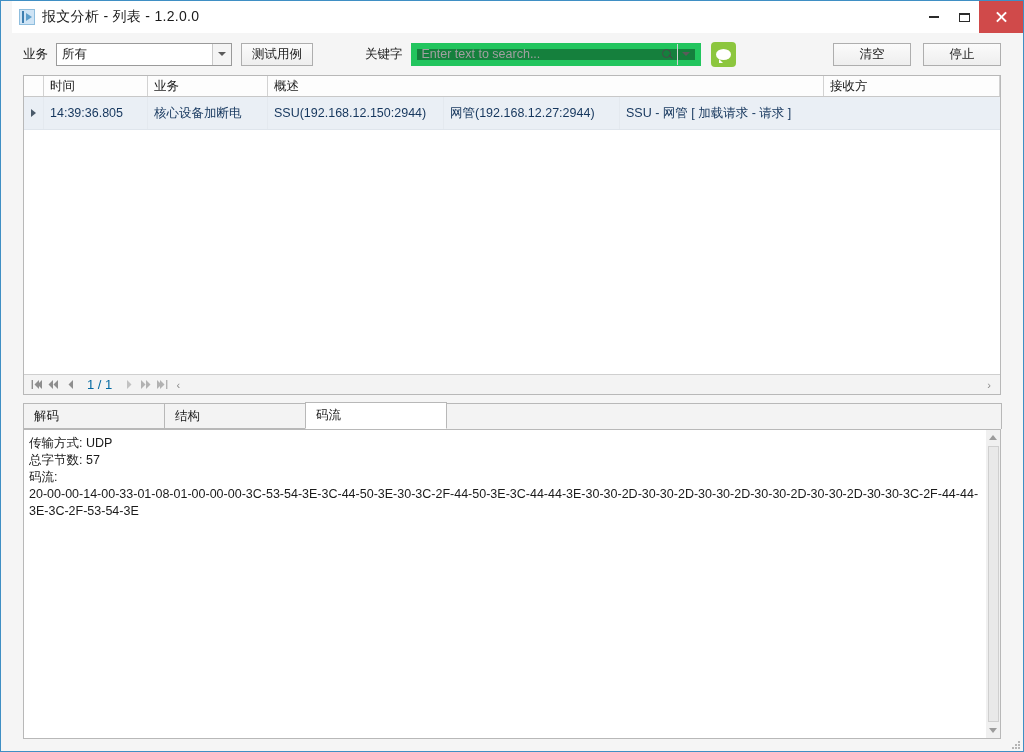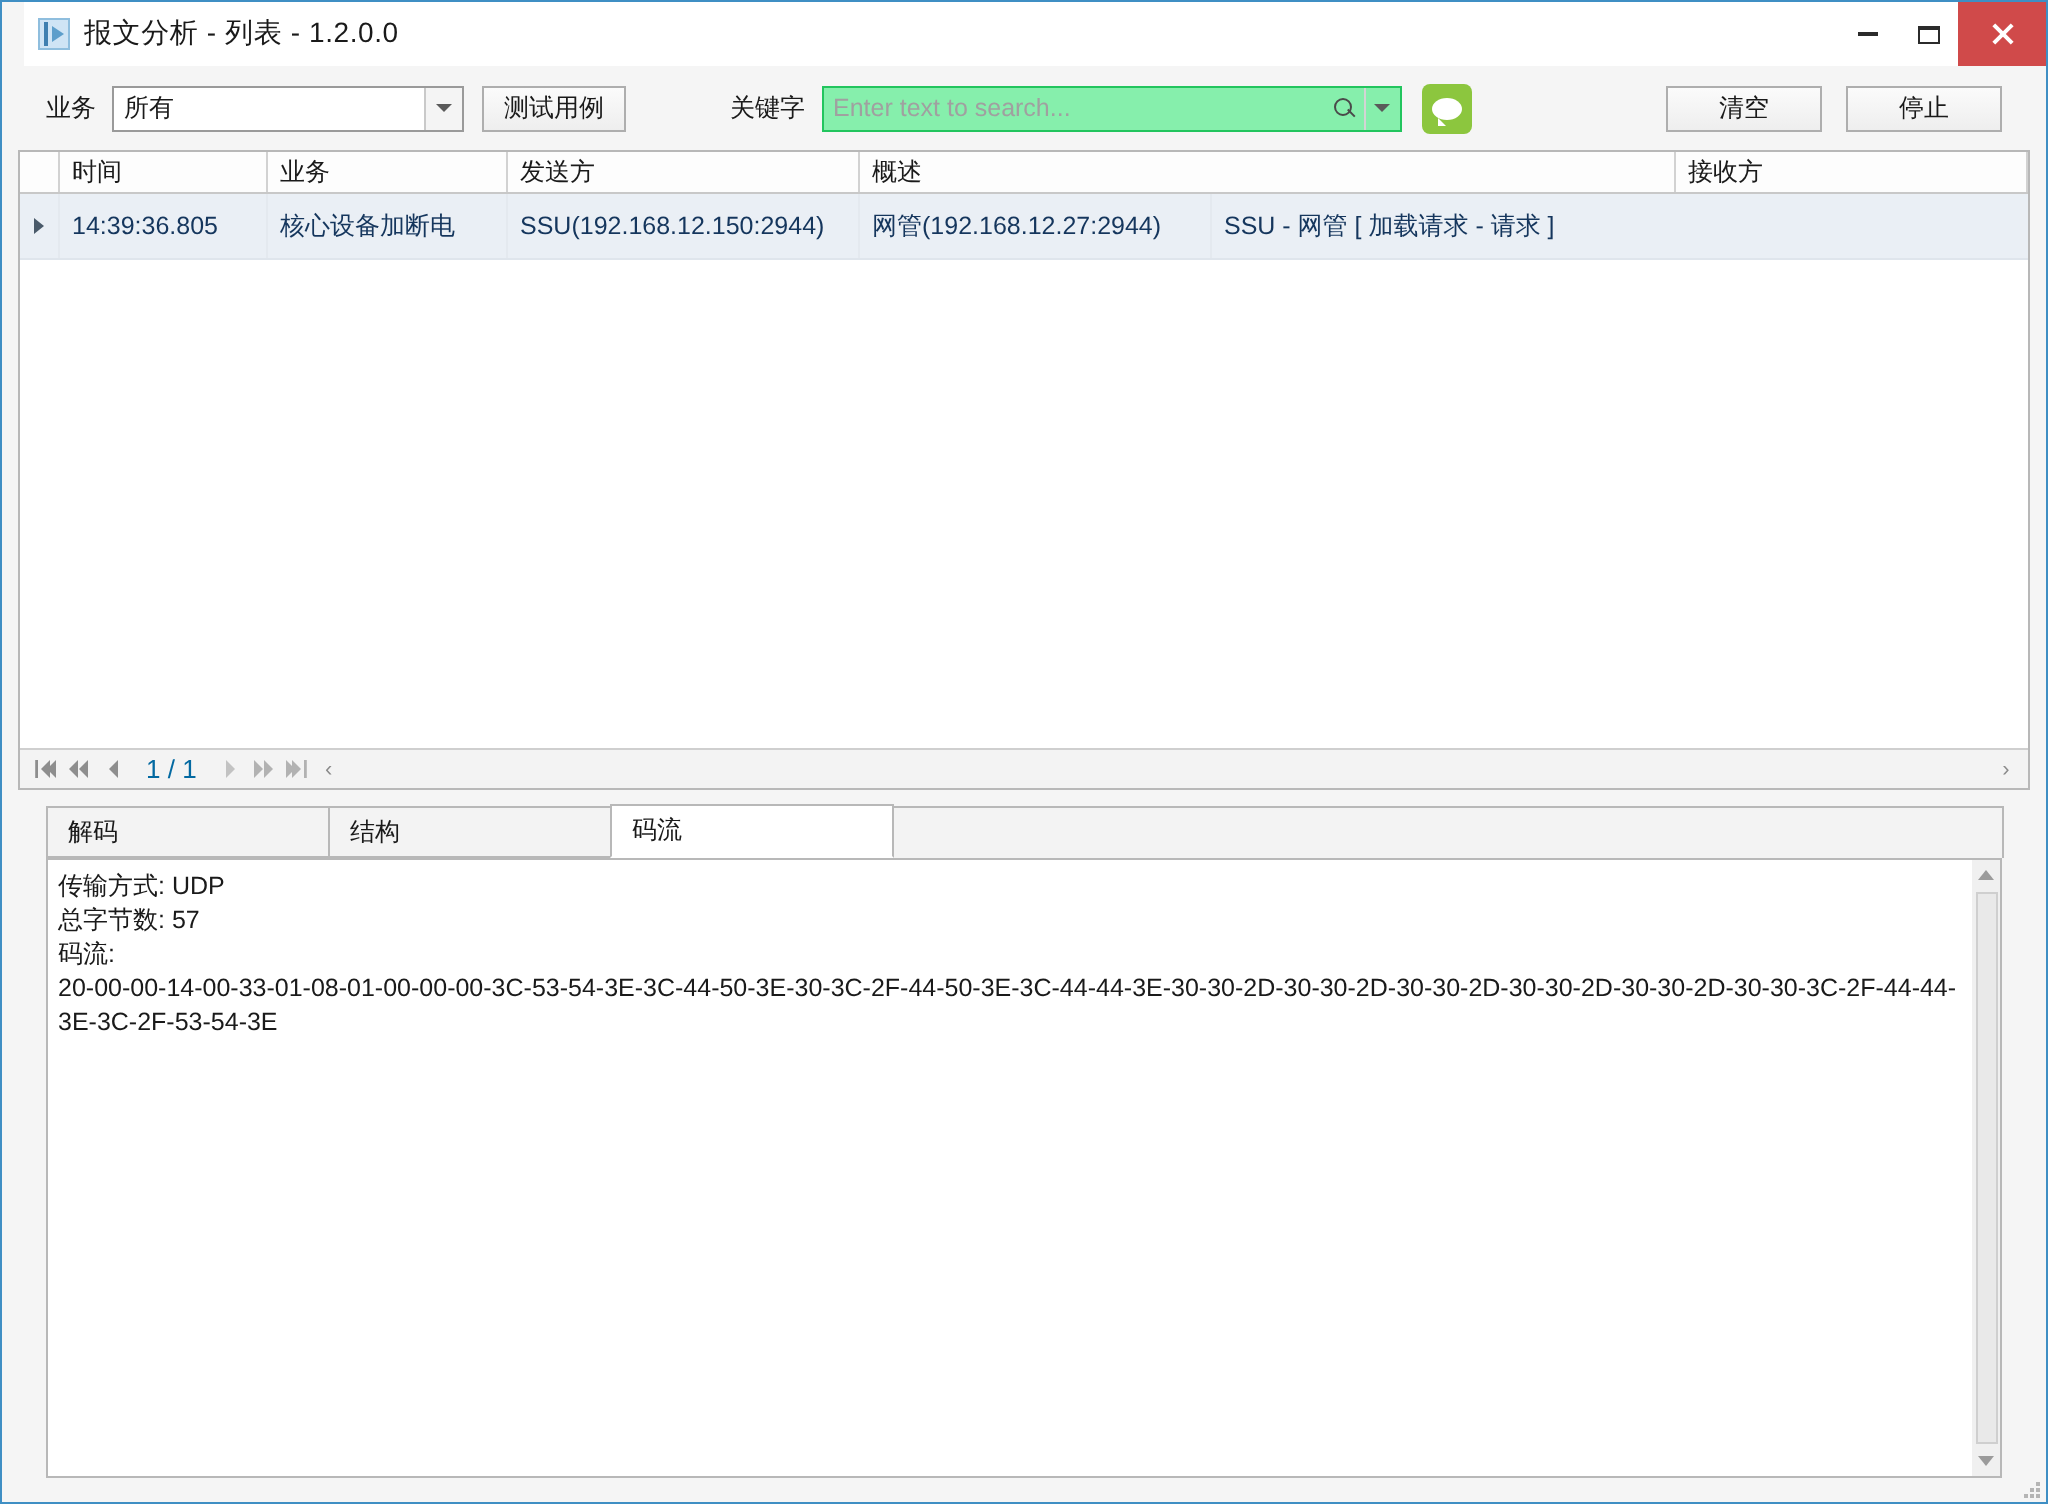--- a/index.html
+++ b/index.html
@@ -119,21 +119,21 @@
     font-family: "Liberation Sans", "DejaVu Sans", sans-serif;
     cursor: default; white-space: nowrap;
   }
   .btn-testcase { margin-left: 9px; }
 
   .search-wrap {
     margin-left: 52px; display: flex; align-items: center;
   }
   .search-box {
     width: 290px; height: 23px;
-    background: #86efac; border: 1px solid #22c55e;
+    background: #15803d; border: 6px solid #22c55e;
     display: flex; align-items: center;
   }
   .search-box input {
     flex: 1; border: none; outline: none;
     height: 19px; padding-left: 5px;
     font-size: 12.5px; color: #1a1a1a;
     font-family: "Liberation Sans", "DejaVu Sans", sans-serif;
     background: transparent;
   }
   .search-box input::placeholder { color: #a0a0a0; }
@@ -176,21 +176,21 @@
     border-top: 4px solid transparent;
     border-bottom: 0 solid transparent;
     border-right: 2px solid transparent;
   }
   .spacer { flex: 1; }
   .right-btns { display: flex; align-items: center; gap: 12px; }
   .right-btns .btn { min-width: 78px; }
 
   
   .grid-panel {
-    margin: 0 8px;
+    margin: 0 22px;
     border: 1px solid #b8b8b8;
     background: #fff;
     height: 320px; min-height: 320px;
     display: flex; flex-direction: column;
   }
   .grid-head {
     display: flex; height: 21px; min-height: 21px;
     background: #fdfdfd;
     border-bottom: 1px solid #c8c8c8;
   }
@@ -420,21 +420,20 @@
       <button class="btn">清空</button>
       <button class="btn">停止</button>
     </div>
   </div>
 
   <div class="grid-panel">
     <div class="grid-head">
       <div class="cell col-ind"></div>
       <div class="cell col-time">时间</div>
       <div class="cell col-srv">业务</div>
-      <div class="cell col-from">发送方</div>
       <div class="cell col-desc">概述</div>
       <div class="cell col-to">接收方</div>
     </div>
     <div class="grid-body">
       <div class="grid-row">
         <div class="cell col-ind">
           <span class="row-marker"></span>
         </div>
         <div class="cell col-time">14:39:36.805</div>
         <div class="cell col-srv">核心设备加断电</div>

